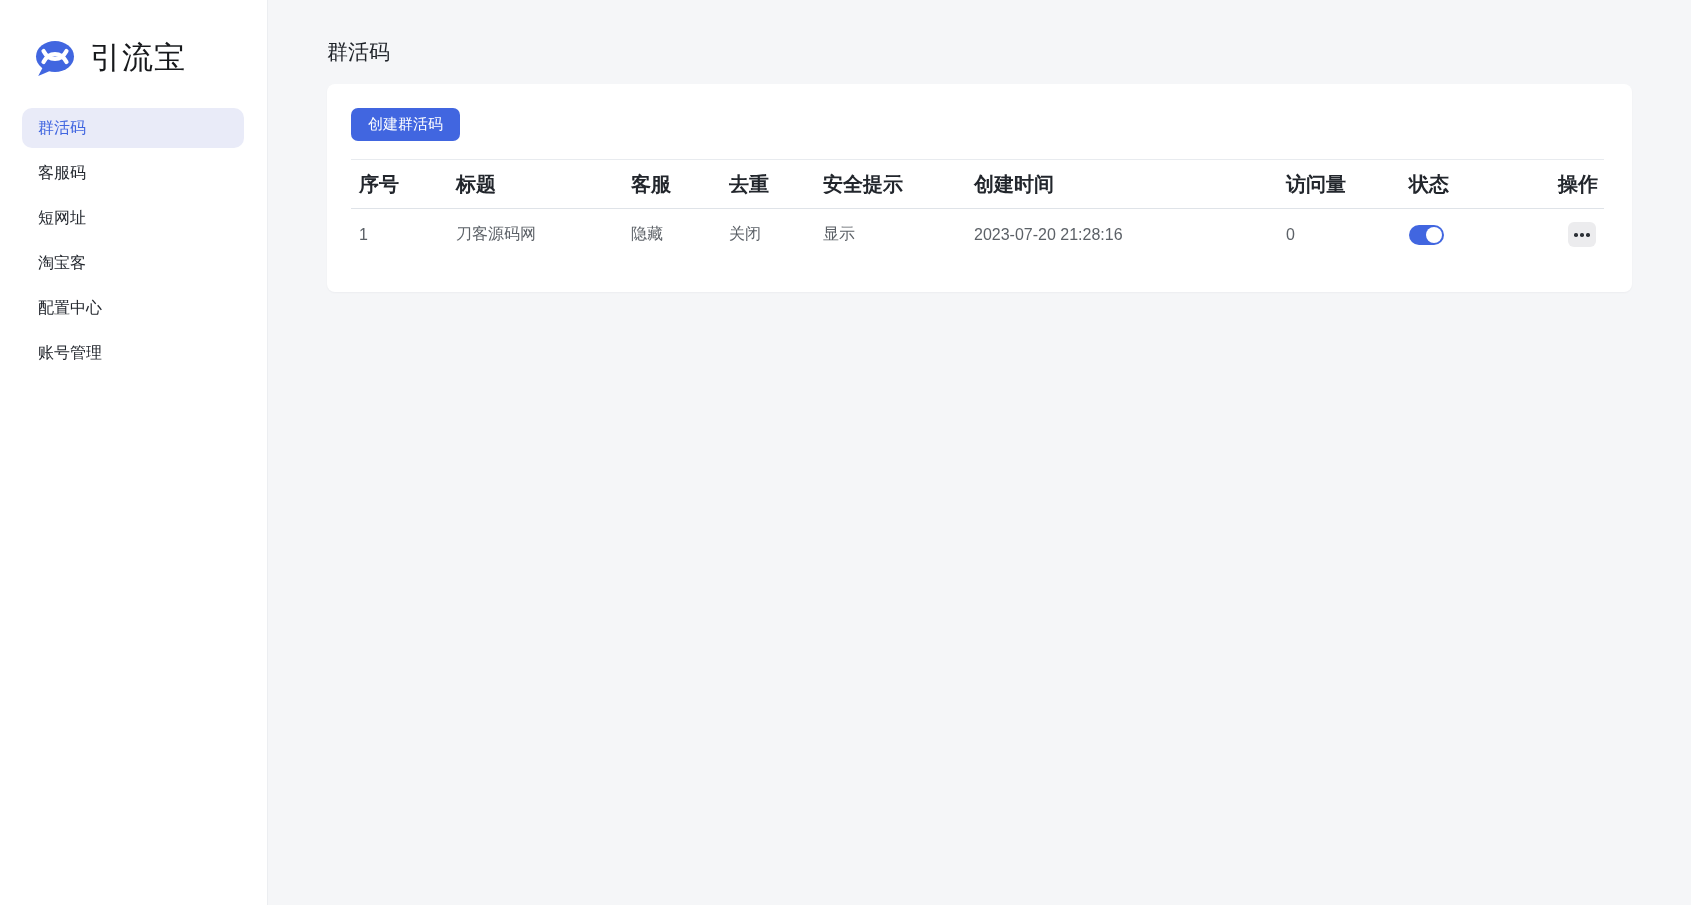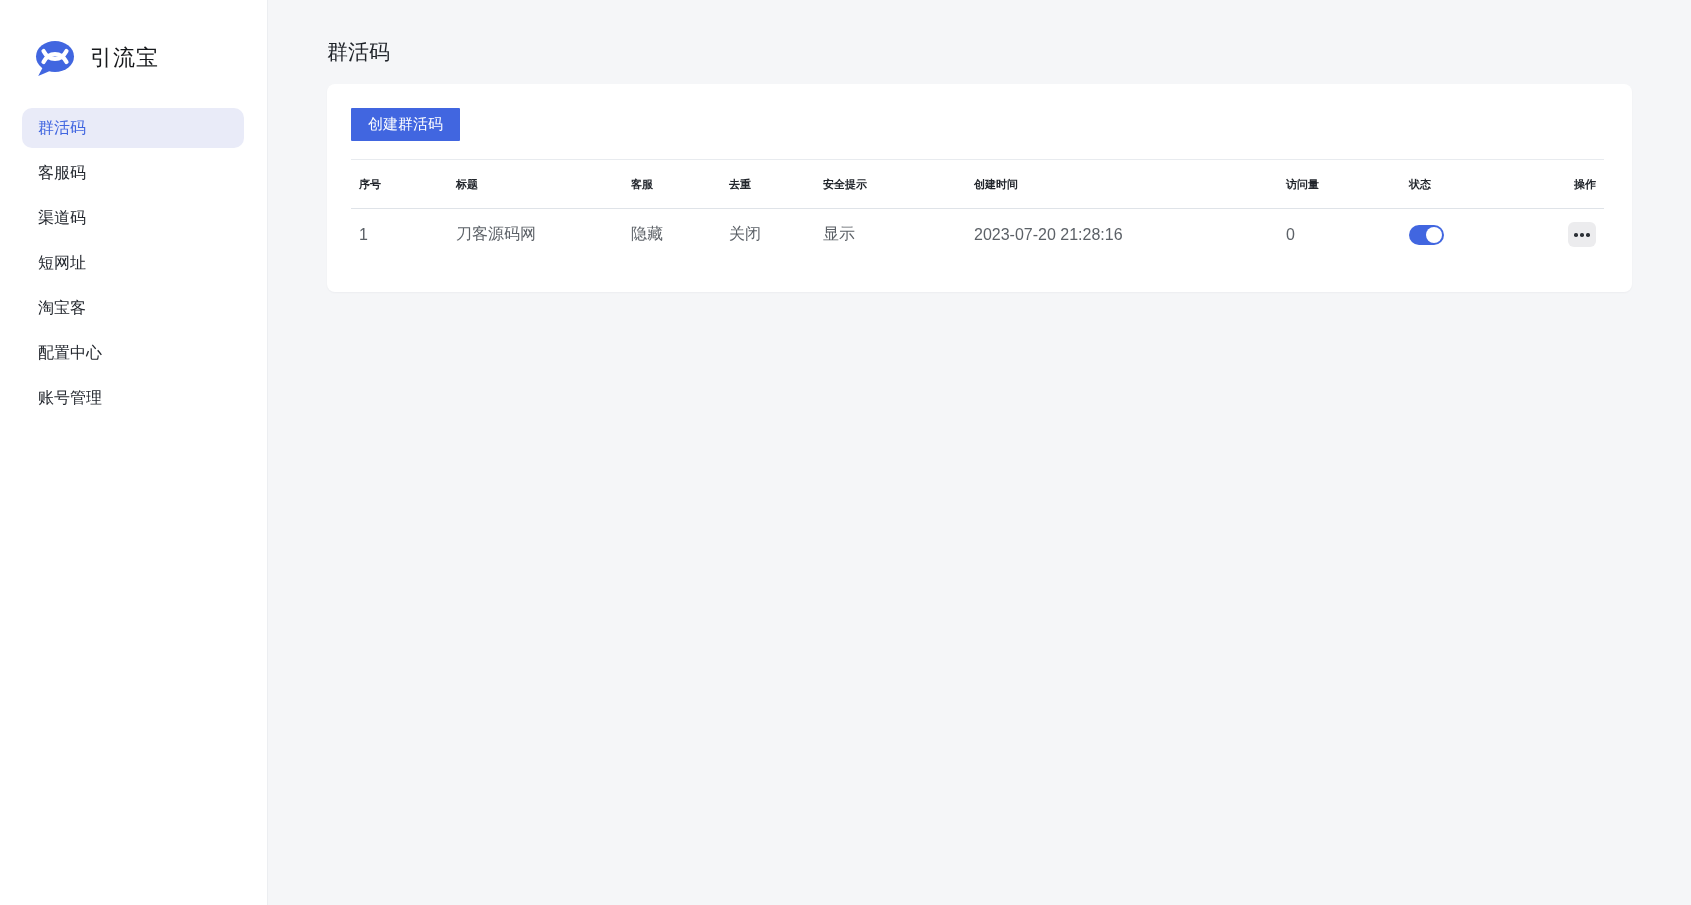--- a/index.html
+++ b/index.html
@@ -29,21 +29,21 @@
     background:var(--sidebar-bg);
     border-right:1px solid #eceef1;
   }
   .brand{
     display:flex;align-items:center;
     padding:38px 0 0 35px;height:78px;
   }
   .brand-icon{width:40px;height:37px;display:block;}
   .brand-name{
     margin-left:15px;
-    font-size:22px;letter-spacing:1px;
+    font-size:31px;letter-spacing:1px;
     color:#17191c;font-weight:500;
   }
   .menu{list-style:none;margin-top:30px;}
   .menu-item{
     margin:0 23px 5px 22px;
     height:40px;line-height:40px;
     padding-left:16px;
     border-radius:10px;
     font-size:16px;color:var(--text-dark);
     cursor:pointer;
@@ -65,38 +65,38 @@
     background:#ffffff;
     border-radius:8px;
     padding:24px;
     height:208px;
     box-shadow:0 1px 2px rgba(31,35,41,.04);
   }
   .create-btn{
     display:inline-block;
     height:33px;padding:0 17px;
     background:var(--primary);
-    color:#ffffff;border:none;border-radius:1px;
+    color:#ffffff;border:none;border-radius:7px;
     font-size:15px;
     font-family:Liberation Serif, serif;
     cursor:pointer;
   }
 
   
   table{
     margin-top:18px;
     width:1253px;
     border-collapse:collapse;
     table-layout:fixed;
     border-top:1px solid var(--divider);
   }
   thead tr{height:49px;}
   thead th{
     text-align:left;
-    font-size:11px;font-weight:700;color:#22262c;
+    font-size:20px;font-weight:700;color:#22262c;
     padding:0 0 0 8px;
     border-bottom:1px solid var(--header-divider);
     white-space:nowrap;
   }
   tbody tr{height:52px;}
   tbody td{
     font-size:16px;color:var(--text-gray);
     padding:0 0 0 8px;
     white-space:nowrap;
   }
@@ -141,21 +141,20 @@
         <path d="M8 27 L3.2 36 L16 30.5 Z" fill="var(--primary)"></path>
         <path d="M8.5 11 C 14 21.5, 26 21.5, 31.5 11" fill="none" stroke="#ffffff" stroke-width="4.2" stroke-linecap="round"></path>
         <path d="M8.5 22 C 14 11.5, 26 11.5, 31.5 22" fill="none" stroke="#ffffff" stroke-width="4.2" stroke-linecap="round"></path>
       </svg>
       <span class="brand-name">引流宝</span>
     </div>
 
     <ul class="menu">
       <li class="menu-item active">群活码</li>
       <li class="menu-item">客服码</li>
-      <li class="menu-item">渠道码</li>
       <li class="menu-item">短网址</li>
       <li class="menu-item">淘宝客</li>
       <li class="menu-item">配置中心</li>
       <li class="menu-item">账号管理</li>
     </ul>
   </aside>
 
   <main class="content">
     <h1 class="page-title">群活码</h1>
 

